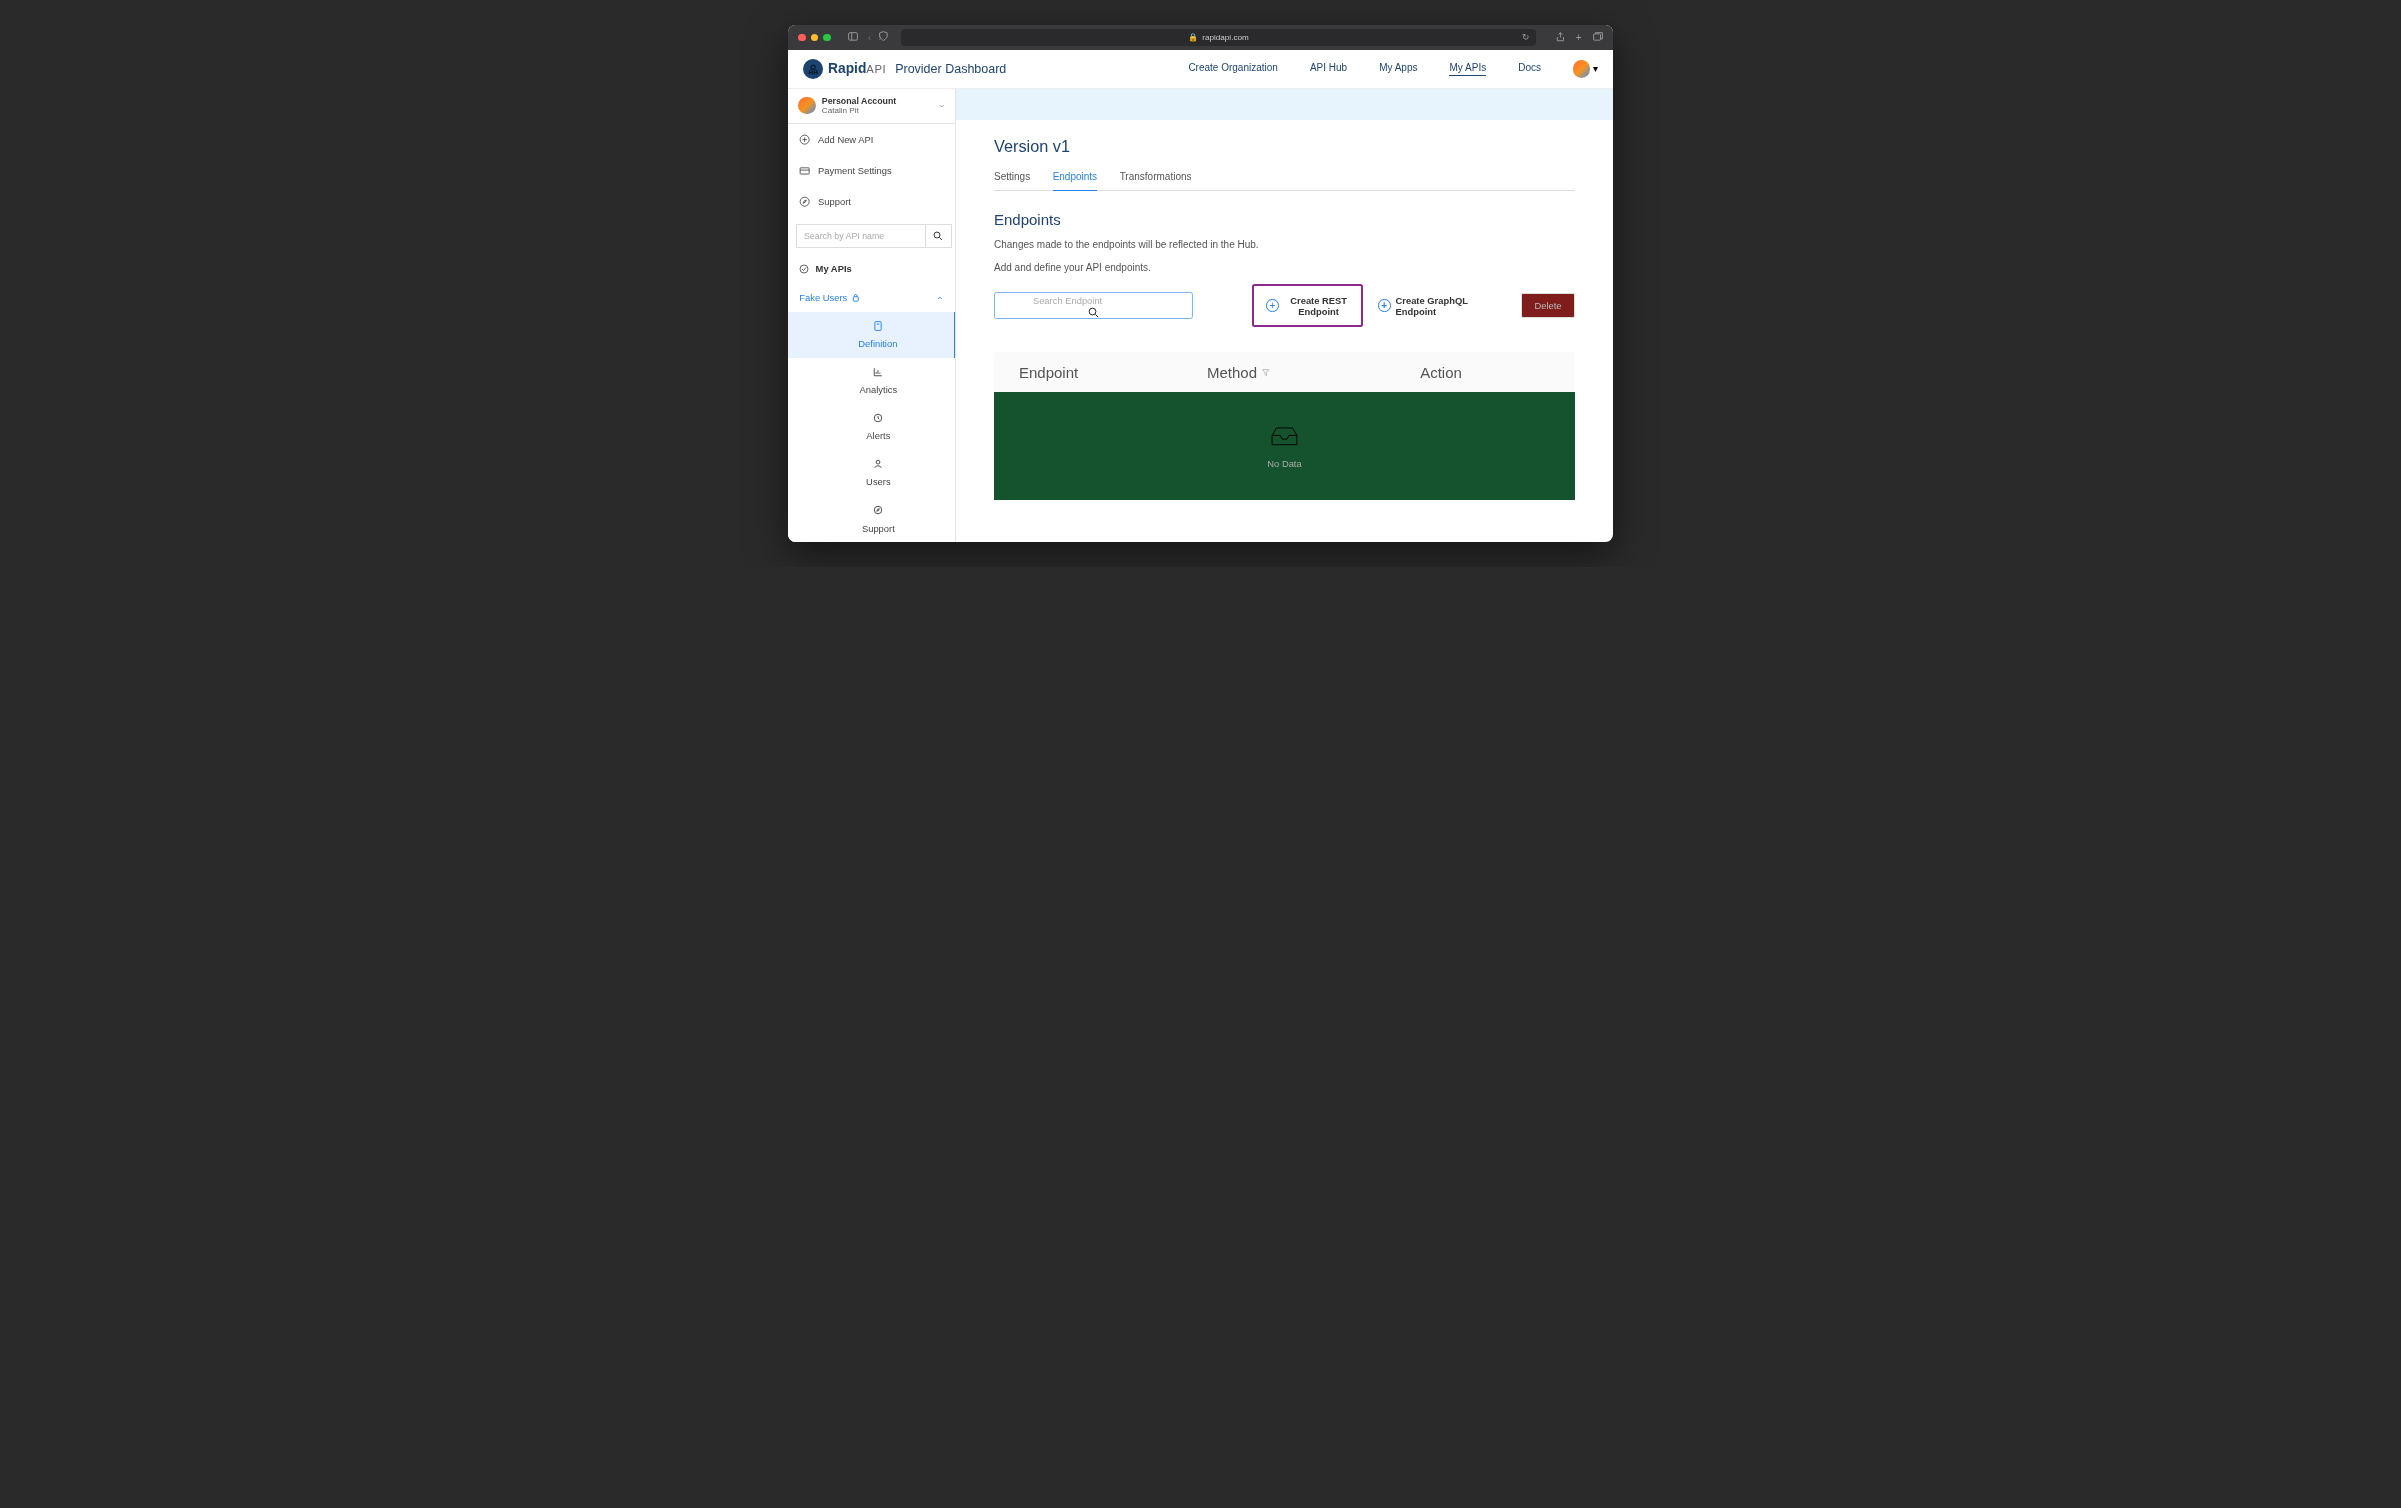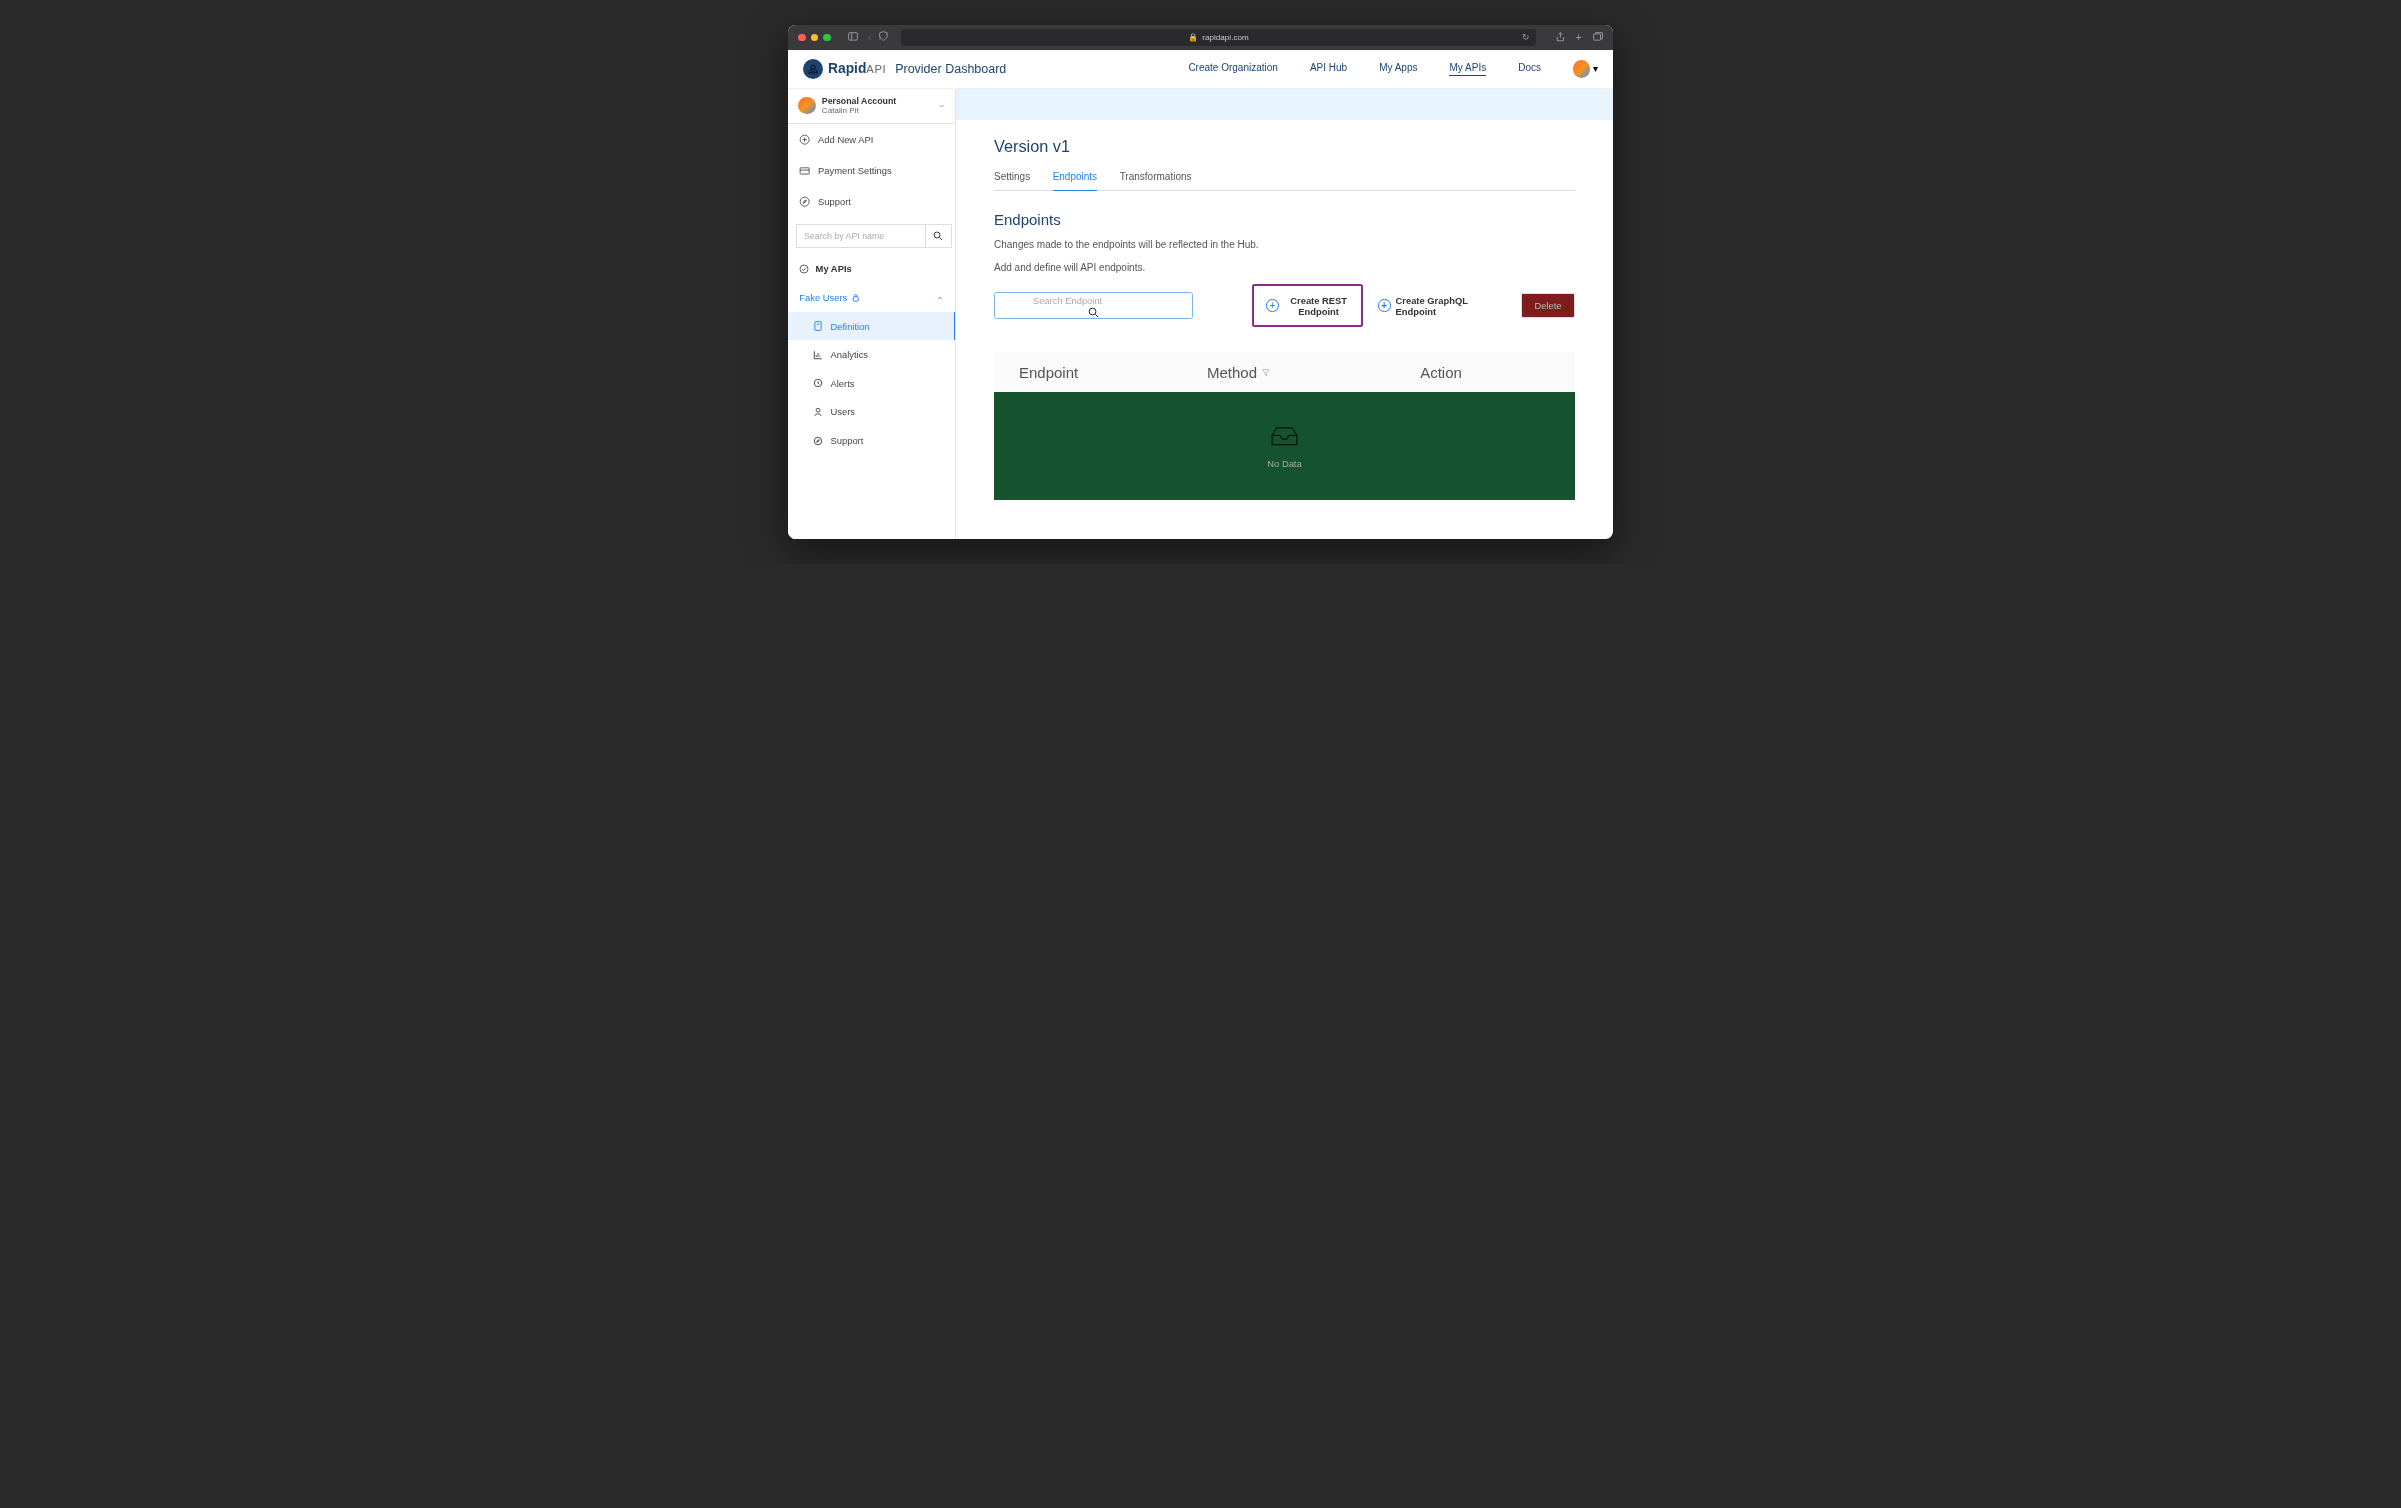--- a/index.html
+++ b/index.html
@@ -41,21 +41,21 @@
 .side-item svg, .side-item .icon-box { width: 11.3px; height: 11.3px; flex-shrink: 0; }
 .search-wrap { display: flex; margin: 6.3px 7.5px; }
 .search-wrap input { flex: 1; border: 0.6px solid #ddd; padding: 6.3px 7.5px; font-size: 8.8px; border-right: none; outline: none; }
 .search-wrap input::placeholder { color: #aaa; }
 .search-btn { border: 0.6px solid #ddd; background: #fff; padding: 0 7.5px; cursor: pointer; }
 .side-section { padding: 8.8px 11.3px; display: flex; align-items: center; gap: 6.3px; font-size: 9.4px; }
 .side-section.bold { font-weight: 600; color: #333; }
 .api-item { padding: 8.8px 11.3px; display: flex; align-items: center; justify-content: space-between; color: #2680eb; font-size: 9.4px; cursor: pointer; }
 .api-item .name { display: flex; align-items: center; gap: 5px; }
 .sub-items { }
-.sub-item { padding: 8.8px 11.3px 8.8px 25px; display: flex; align-items: center; gap: 7.5px; font-size: 9.4px; color: #444; cursor: pointer; }
+.sub-item { padding: 8.8px 11.3px 8.8px 25px; display: flex; align-items: center; gap: 7.5px; font-size: 9.4px; color: #444; cursor: pointer; flex-direction: column; }
 .sub-item.active { background: #e8f2ff; color: #2680eb; border-right: 1.9px solid #2680eb; }
 .sub-item svg { width: 10px; height: 10px; }
 .main { flex: 1; }
 .notice-bar { background: #e8f4fd; height: 31px; }
 .content { padding: 17.5px 38px; }
 .page-title { font-size: 16.3px; color: #1d4371; font-weight: 500; margin-bottom: 15px; }
 .tabs { display: flex; gap: 22.5px; border-bottom: 0.6px solid #ddd; margin-bottom: 20px; }
 .tab { padding-bottom: 7.5px; font-size: 10px; color: #555; cursor: pointer; }
 .tab.active { color: #2680eb; border-bottom: 1.9px solid #2680eb; margin-bottom: -0.6px; }
 .section-title { font-size: 15px; color: #1d4371; font-weight: 500; margin-bottom: 11.3px; }
@@ -260,21 +260,21 @@
         <h1 class="page-title">Version v1</h1>
 
         <div class="tabs">
           <div class="tab">Settings</div>
           <div class="tab active">Endpoints</div>
           <div class="tab">Transformations</div>
         </div>
 
         <h2 class="section-title">Endpoints</h2>
         <p class="section-desc">Changes made to the endpoints will be reflected in the Hub.</p>
-        <p class="section-desc">Add and define will API endpoints.</p>
+        <p class="section-desc">Add and define your API endpoints.</p>
 
         <div class="controls">
           <div class="ep-search">
             <input type="text" placeholder="Search Endpoint" style="">
             <svg width="11.3" height="11.3" viewBox="0 0 20 20">
                 <circle cx="8" cy="8" r="6"></circle>
                 <line x1="13" y1="13" x2="18" y2="18"></line>
               </svg>
           </div>
           <div class="create-rest">

